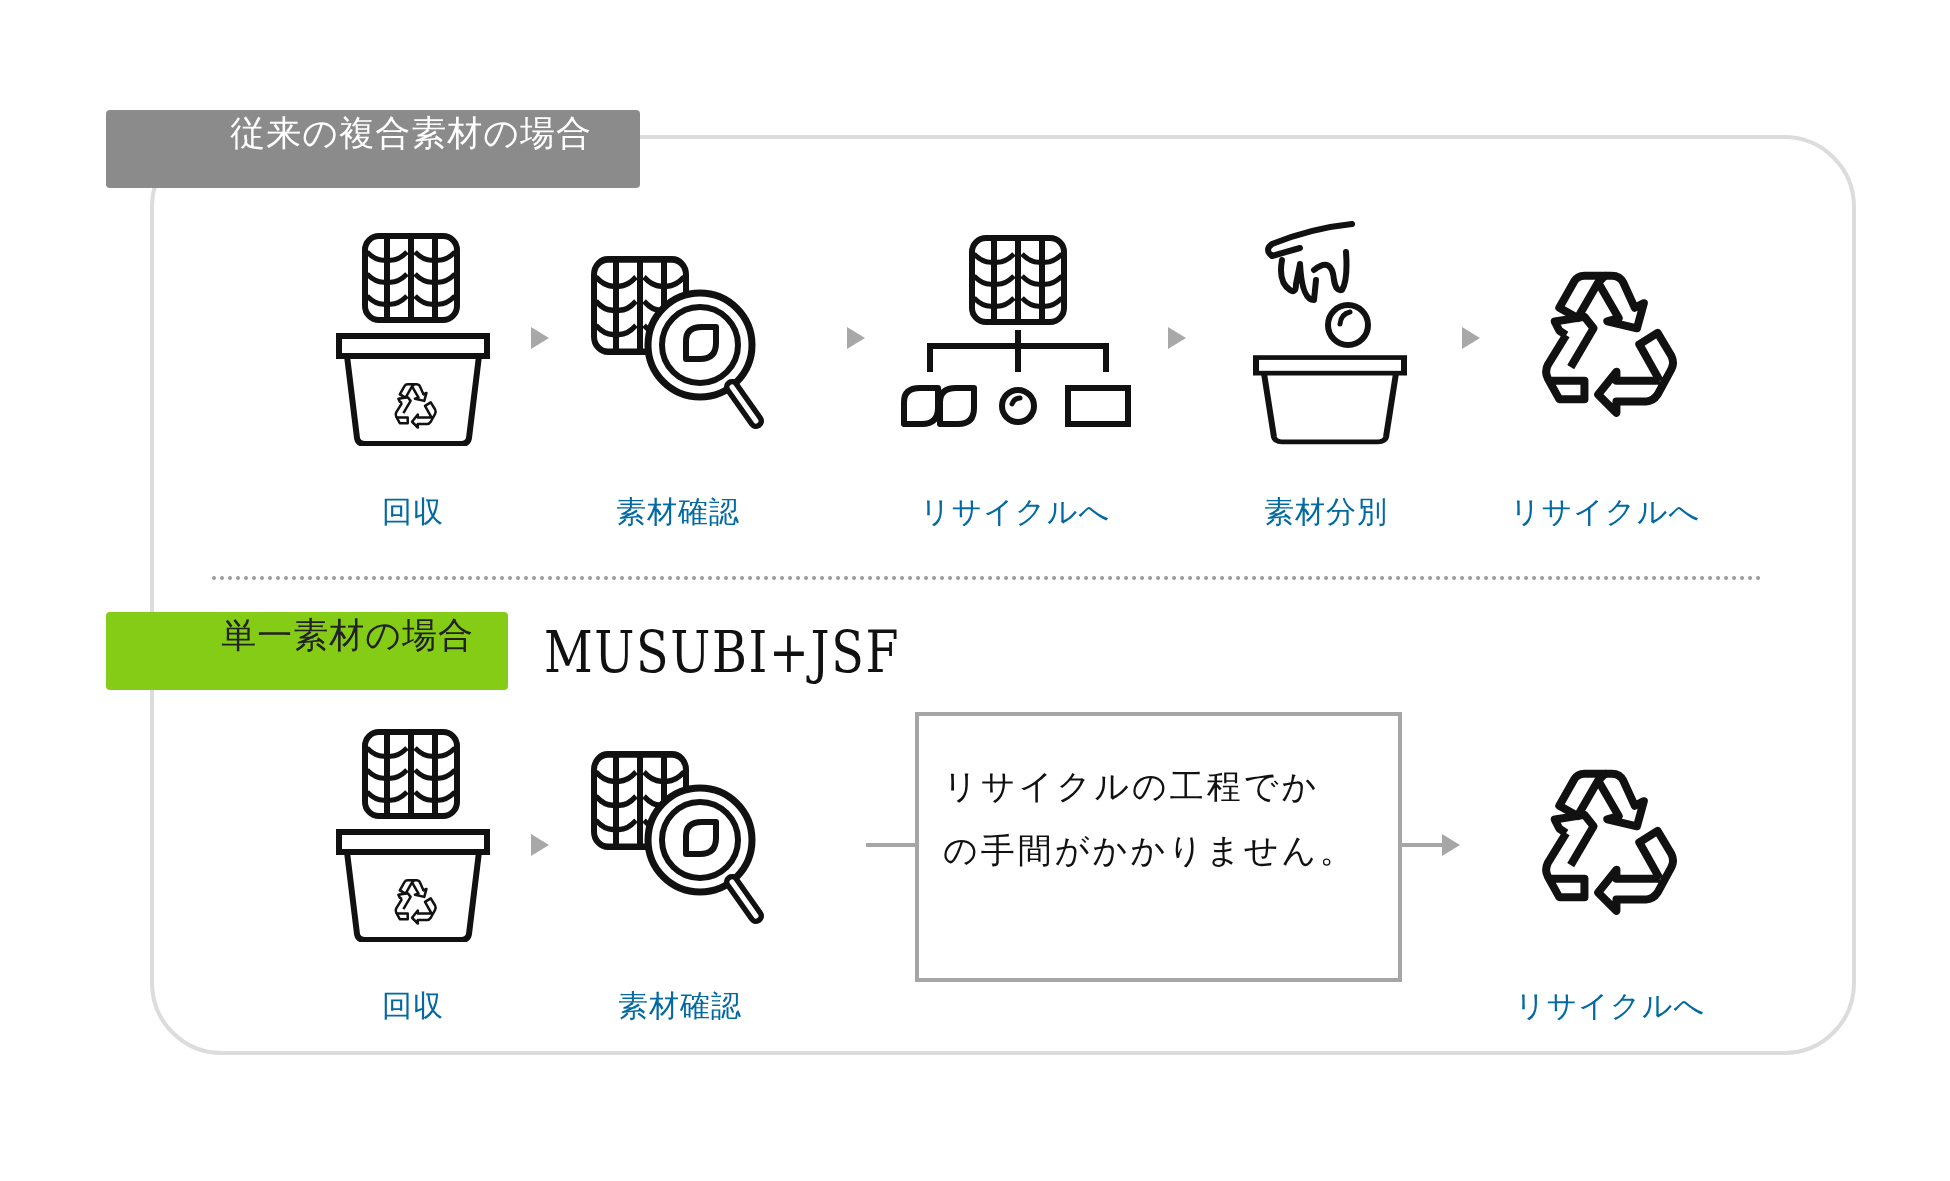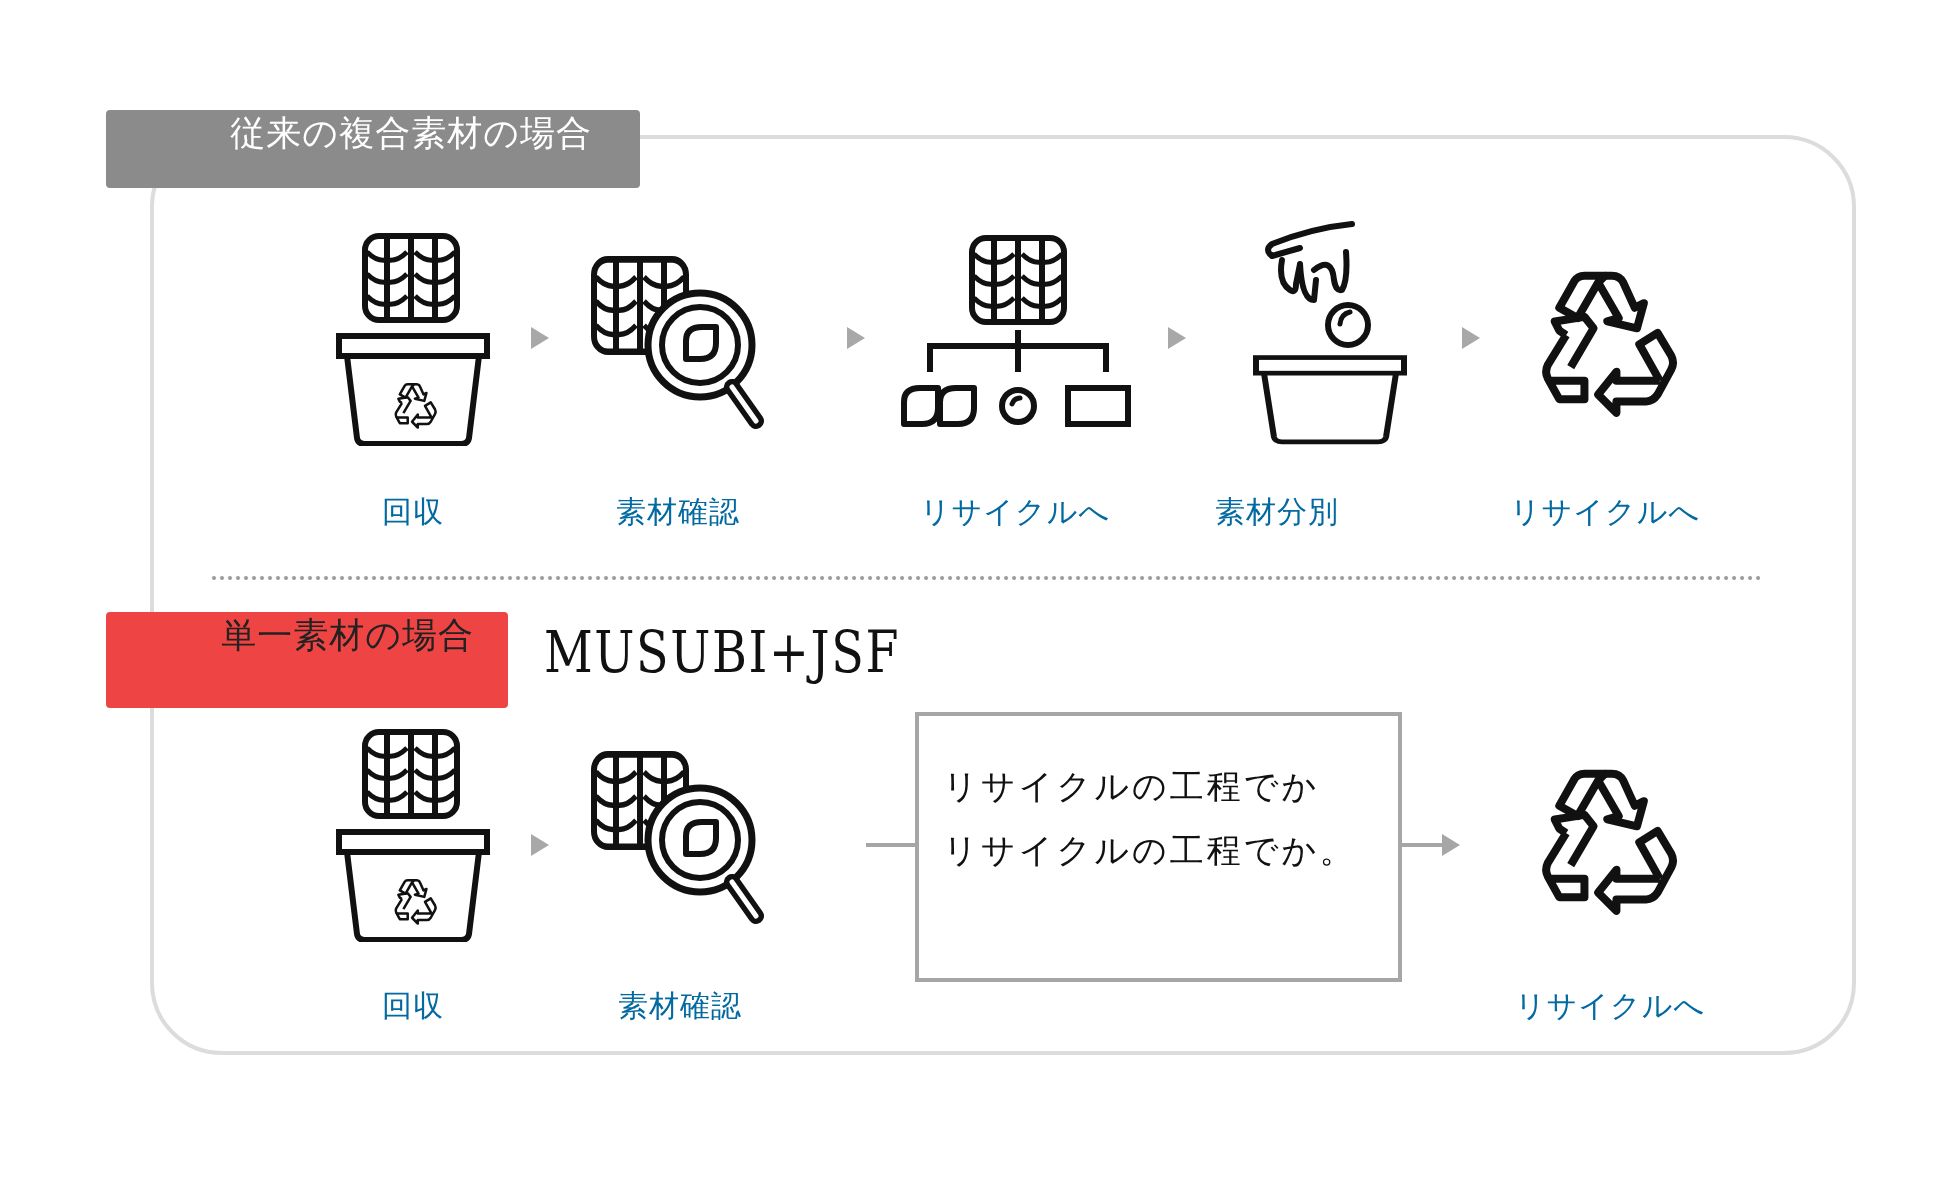--- a/index.html
+++ b/index.html
@@ -1,20 +1,20 @@
 <!DOCTYPE html>
 <html><head>
 <meta charset="utf-8">
 <style>
   html,body{margin:0;padding:0;background:#fff;}
   body{width:1950px;height:1181px;position:relative;overflow:hidden;font-family:"DejaVu Sans","Liberation Sans",sans-serif;color:#111;}
   .frame{position:absolute;left:150px;top:135px;width:1706px;height:920px;border:4px solid #dcdcdc;border-radius:72px;box-sizing:border-box;}
   .tag{position:absolute;border-radius:4px;display:flex;align-items:flex-start;justify-content:flex-end;box-sizing:border-box;font-size:35px;letter-spacing:1px;}
   .tag-top{left:106px;top:110px;width:534px;height:78px;background:#8b8b8b;color:#fff;padding-right:48px;}
-  .tag-bot{left:106px;top:612px;width:402px;height:96px;background:#ef4444;color:#222;padding-right:34px;}
+  .tag-bot{left:106px;top:612px;width:402px;height:78px;background:#84cc16;color:#222;padding-right:34px;}
   .logo{position:absolute;left:544px;top:618px;font-family:"DejaVu Serif","Liberation Serif",serif;font-size:58px;letter-spacing:2px;color:#111;transform:scaleX(0.82);transform-origin:left top;}
   .icon{position:absolute;}
   .icon svg{display:block;}
   .label{position:absolute;font-size:30px;text-align:center;width:260px;margin-left:-130px;letter-spacing:1px;color:#0369a1;}
   .tri{position:absolute;width:0;height:0;border-top:11px solid transparent;border-bottom:11px solid transparent;border-left:18px solid #a8a8a8;}
   .dots{position:absolute;left:212px;top:576px;width:1550px;height:0;border-top:4px dotted #9a9a9a;}
   .note{position:absolute;left:915px;top:712px;width:487px;height:270px;border:4px solid #a6a6a6;box-sizing:border-box;padding:38px 0 0 24px;font-size:34px;line-height:64px;color:#111;letter-spacing:3px;}
   .line{position:absolute;height:4px;background:#a6a6a6;}
   .arrowhead{position:absolute;width:0;height:0;border-top:11px solid transparent;border-bottom:11px solid transparent;border-left:18px solid #a6a6a6;}
 </style>
@@ -92,21 +92,21 @@
 <div class="tri" style="left:1168px;top:327px;"></div>
 
 <div class="icon" style="left:1252px;top:220px;">
   <svg width="160" height="230" viewBox="0 0 160 230">
     <path d="M100 4 Q60 8 20 24 Q12 30 20 36 L48 28 M30 40 Q26 62 38 70 Q44 74 44 64 L48 44 M48 44 Q50 80 62 80 L64 60 M62 50 Q80 36 82 60 Q84 72 90 70 Q96 60 94 32" fill="none" stroke="#111" stroke-width="6" stroke-linecap="round" stroke-linejoin="round"></path>
     <circle cx="96" cy="105" r="20" fill="none" stroke="#111" stroke-width="6"></circle>
     <path d="M88 104 Q89 94 98 92" fill="none" stroke="#111" stroke-width="5" stroke-linecap="round"></path>
     <use href="#bin" transform="translate(2,136) scale(1,0.78)"></use>
   </svg>
 </div>
-<div class="label" style="left:1277px;top:492px;text-align:center;">素材分別</div>
+<div class="label" style="left:1326px;top:492px;text-align:center;">素材分別</div>
 <div class="tri" style="left:1462px;top:327px;"></div>
 
 <div class="icon" style="left:1520px;top:262px;">
   <svg width="170" height="160" viewBox="0 0 140 140">
       <use href="#recycle"></use>
     </svg>
 </div>
 <div class="label" style="left:1605px;top:492px;">リサイクルへ</div>
 
 <div class="dots"></div>
@@ -131,21 +131,21 @@
 <div class="icon" style="left:590px;top:750px;">
   <svg width="200" height="180" viewBox="0 0 200 180">
       <use href="#magnifier"></use>
     </svg>
 </div>
 <div class="label" style="left:680px;top:986px;">素材確認</div>
 
 <div class="line" style="left:866px;top:843px;width:50px;"></div>
 <div class="note">
   <div>リサイクルの工程でか</div>
-  <div>リサイクルの工程でか。</div>
+  <div>の手間がかかりません。</div>
 </div>
 <div class="line" style="left:1402px;top:843px;width:42px;"></div>
 <div class="arrowhead" style="left:1442px;top:834px;"></div>
 
 <div class="icon" style="left:1520px;top:760px;">
   <svg width="170" height="160" viewBox="0 0 140 140">
       <use href="#recycle"></use>
     </svg>
 </div>
 <div class="label" style="left:1610px;top:986px;">リサイクルへ</div>

